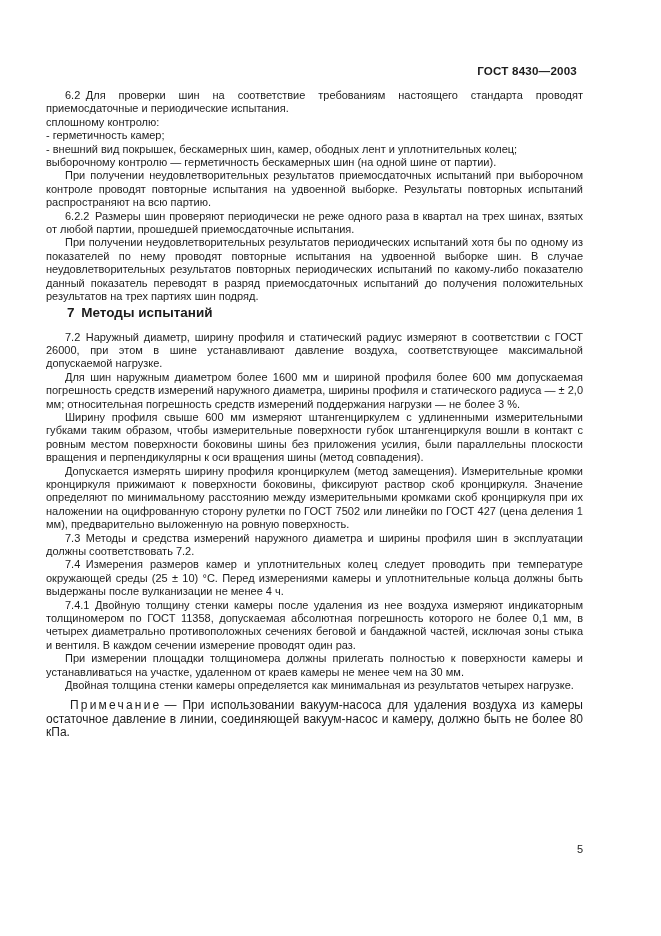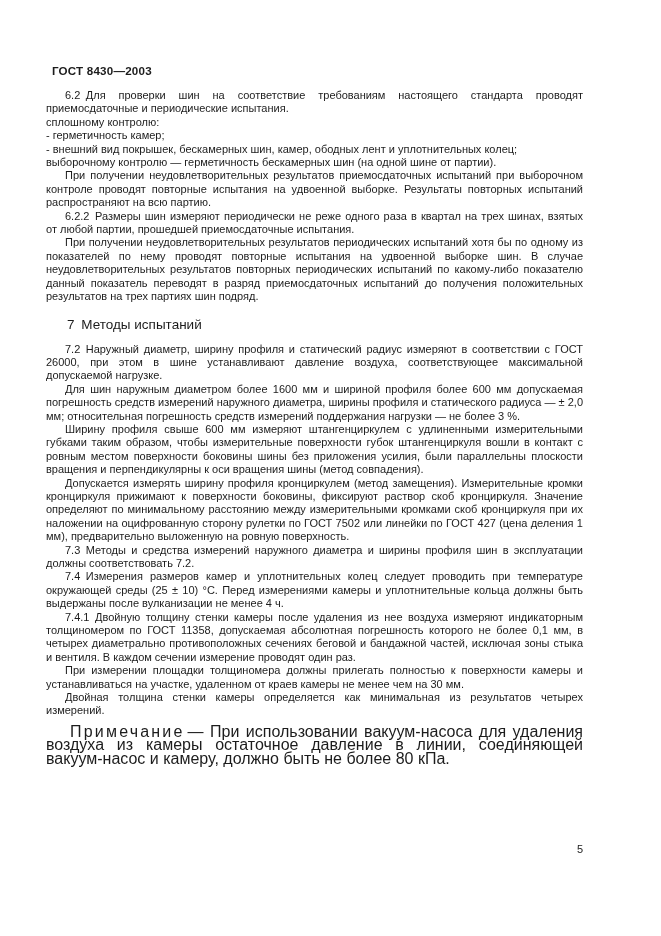--- a/index.html
+++ b/index.html
@@ -12,23 +12,23 @@
     width: 661px;
     height: 936px;
     background: #ffffff;
     color: #1c1c1c;
     font-family: "Liberation Sans", sans-serif;
     overflow: hidden;
   }
   .doc-header {
     position: absolute;
     top: 64px;
-    left: 52px;
+    left: 40px;
     width: 537px;
-    text-align: left;
+    text-align: right;
     font-size: 11.6px;
     font-weight: bold;
     letter-spacing: 0.2px;
   }
   .content {
     position: absolute;
     top: 89px;
     left: 46px;
     width: 537px;
   }
@@ -38,29 +38,29 @@
     line-height: 13.4px;
     text-align: justify;
   }
   .content p.ind {
     text-indent: 19px;
   }
   .content p.flush {
     text-indent: 0;
   }
   .content h2 {
-    margin: 12px 0 10px 0;
+    margin: 0 0 10px 0;
     font-size: 13.5px;
     line-height: 17px;
-    font-weight: normal;
+    font-weight: bold;
     text-indent: 21px;
   }
   .content p.note {
     margin: 7px 0 8px 0;
-    font-size: 16px;
+    font-size: 12px;
     line-height: 13.4px;
     text-indent: 24px;
   }
   .note-label {
     letter-spacing: 2.2px;
     margin-right: 3px;
   }
   .page-number {
     position: absolute;
     top: 843px;
@@ -78,34 +78,34 @@
   <div class="doc-header">ГОСТ 8430—2003</div>
 
   <div class="content">
 
     <p class="ind">6.2 Для проверки шин на соответствие требованиям настоящего стандарта проводят приемосдаточные и периодические испытания.</p>
     <p class="flush">сплошному контролю:</p>
     <p class="flush">- герметичность камер;</p>
     <p class="flush">- внешний вид покрышек, бескамерных шин, камер, ободных лент и уплотнительных колец;</p>
     <p class="flush">выборочному контролю — герметичность бескамерных шин (на одной шине от партии).</p>
     <p class="ind">При получении неудовлетворительных результатов приемосдаточных испытаний при выборочном контроле проводят повторные испытания на удвоенной выборке. Результаты повторных испытаний распространяют на всю партию.</p>
-    <p class="ind">6.2.2 Размеры шин измеряют периодически не реже одного раза в квартал на трех шинах, взятых от любой партии, прошедшей приемосдаточные испытания.</p>
+    <p class="ind">6.2.2 Размеры шин проверяют периодически не реже одного раза в квартал на трех шинах, взятых от любой партии, прошедшей приемосдаточные испытания.</p>
     <p class="ind">При получении неудовлетворительных результатов периодических испытаний хотя бы по одному из показателей по нему проводят повторные испытания на удвоенной выборке шин. В случае неудовлетворительных результатов повторных периодических испытаний по какому-либо показателю данный показатель переводят в разряд приемосдаточных испытаний до получения положительных результатов на трех партиях шин подряд.</p>
 
     <h2>7 Методы испытаний</h2>
 
     <p class="ind">7.2 Наружный диаметр, ширину профиля и статический радиус измеряют в соответствии с ГОСТ 26000, при этом в шине устанавливают давление воздуха, соответствующее максимальной допускаемой нагрузке.</p>
     <p class="ind">Для шин наружным диаметром более 1600 мм и шириной профиля более 600 мм допускаемая погрешность средств измерений наружного диаметра, ширины профиля и статического радиуса — ± 2,0 мм; относительная погрешность средств измерений поддержания нагрузки — не более 3 %.</p>
     <p class="ind">Ширину профиля свыше 600 мм измеряют штангенциркулем с удлиненными измерительными губками таким образом, чтобы измерительные поверхности губок штангенциркуля вошли в контакт с ровным местом поверхности боковины шины без приложения усилия, были параллельны плоскости вращения и перпендикулярны к оси вращения шины (метод совпадения).</p>
     <p class="ind">Допускается измерять ширину профиля кронциркулем (метод замещения). Измерительные кромки кронциркуля прижимают к поверхности боковины, фиксируют раствор скоб кронциркуля. Значение определяют по минимальному расстоянию между измерительными кромками скоб кронциркуля при их наложении на оцифрованную сторону рулетки по ГОСТ 7502 или линейки по ГОСТ 427 (цена деления 1 мм), предварительно выложенную на ровную поверхность.</p>
     <p class="ind">7.3 Методы и средства измерений наружного диаметра и ширины профиля шин в эксплуатации должны соответствовать 7.2.</p>
     <p class="ind">7.4 Измерения размеров камер и уплотнительных колец следует проводить при температуре окружающей среды (25 ± 10) °С. Перед измерениями камеры и уплотнительные кольца должны быть выдержаны после вулканизации не менее 4 ч.</p>
     <p class="ind">7.4.1 Двойную толщину стенки камеры после удаления из нее воздуха измеряют индикаторным толщиномером по ГОСТ 11358, допускаемая абсолютная погрешность которого не более 0,1 мм, в четырех диаметрально противоположных сечениях беговой и бандажной частей, исключая зоны стыка и вентиля. В каждом сечении измерение проводят один раз.</p>
     <p class="ind">При измерении площадки толщиномера должны прилегать полностью к поверхности камеры и устанавливаться на участке, удаленном от краев камеры не менее чем на 30 мм.</p>
-    <p class="ind">Двойная толщина стенки камеры определяется как минимальная из результатов четырех измерений.</p>
+    <p class="ind">Двойная толщина стенки камеры определяется как минимальная из результатов четырех нагрузке.</p>
 
     <p class="note"><span class="note-label">Примечание</span><span>— При использовании вакуум-насоса для удаления воздуха из камеры остаточное давление в линии, соединяющей вакуум-насос и камеру, должно быть не более 80 кПа.</span></p>
 
 
   </div>
 
   <div class="page-number">5</div>
 
 </div>
 

